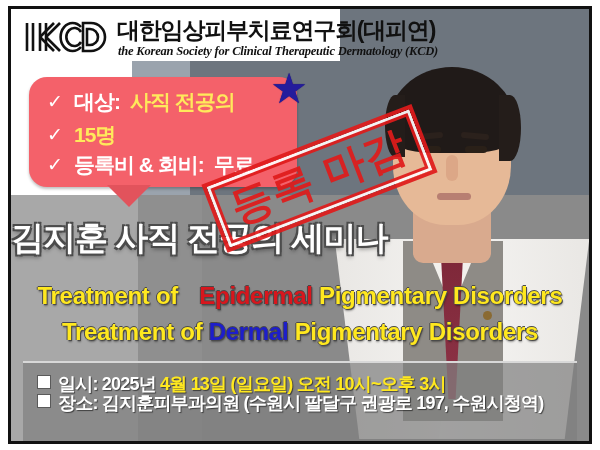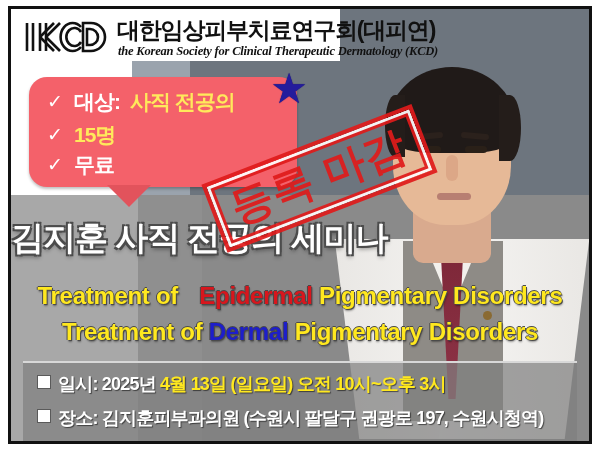--- a/index.html
+++ b/index.html
@@ -169,21 +169,21 @@
     background:rgba(128,128,128,.72);
     border-top:2px solid #d8d8d8;
   }
   .info-line{
     position:absolute;left:14px;
     font-size:18px;font-weight:bold;color:#ffffff;letter-spacing:-.8px;
     text-shadow:1px 1px 1px rgba(0,0,0,.55);
     white-space:nowrap;
   }
   .info-line.i1{top:9px;}
-  .info-line.i2{top:43px;}
+  .info-line.i2{top:28px;}
   .sq{display:inline-block;width:12px;height:12px;background:#ffffff;margin-right:7px;
       border:1px solid #5a5a5a;vertical-align:1px;}
   .info-y{color:#ffe81f;}
   
   .stamp{
     position:absolute;left:196px;top:133px;
     transform:rotate(-21deg);
     border:4px solid #e01b1b;
     padding:3px 16px 6px 16px;
     box-shadow:inset 0 0 0 3px #ffffff, inset 0 0 0 6px #e01b1b;
@@ -251,20 +251,21 @@
         <span class="check">✓</span>
         <span>대상: </span>
         <span class="hl-y">사직 전공의</span>
       </div>
       <div class="bullet-row r2">
         <span class="check">✓</span>
         <span class="hl-y">15명</span>
       </div>
       <div class="bullet-row r3">
         <span class="check">✓</span>
+        <span>등록비 &amp; 회비: </span>
         <span>무료</span>
       </div>
     </div>
     <div class="pinkbox-tail"></div>
     <div class="star">★</div>
 
     <div class="title-main">김지훈 사직 전공의 세미나</div>
 
     <div class="eng-line l1">
       <span>Treatment of </span><span class="w-red">Epidermal</span><span> Pigmentary Disorders</span>

